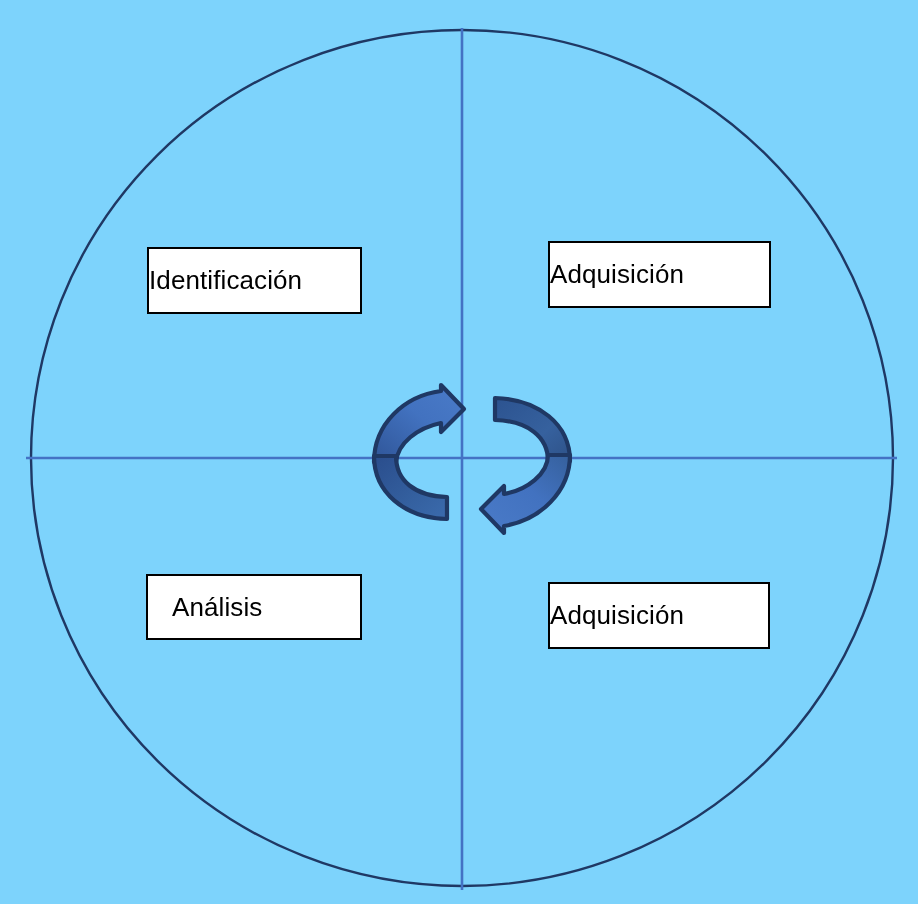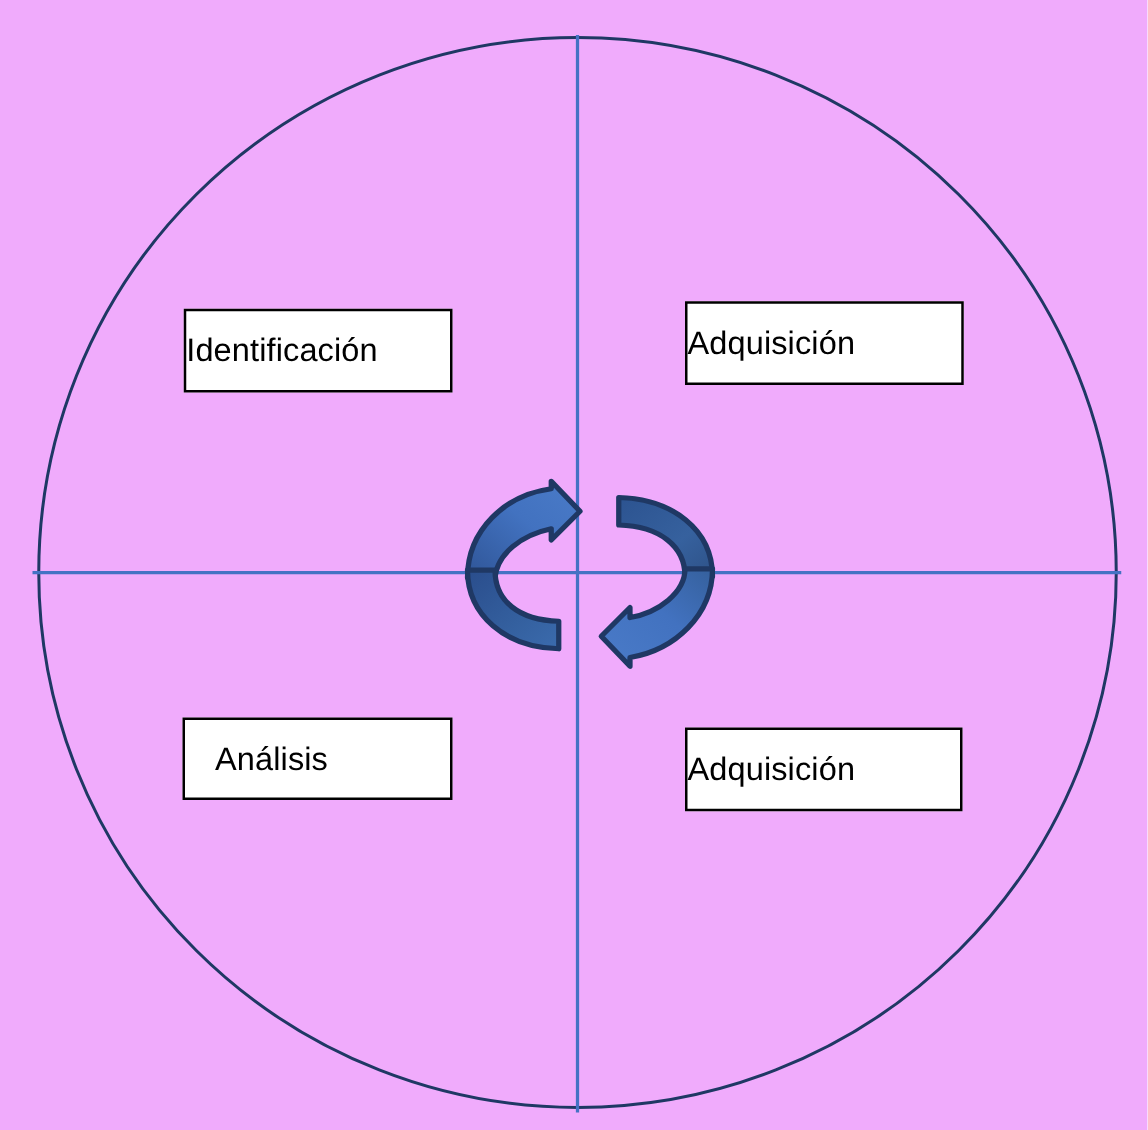--- a/index.html
+++ b/index.html
@@ -8,21 +8,21 @@
     padding: 0;
     background: #ffffff;
   }
   body {
     font-family: "Liberation Sans", "DejaVu Sans", sans-serif;
   }
   #stage {
     position: relative;
     width: 918px;
     height: 904px;
-    background: #f0abfc;
+    background: #7dd3fc;
     overflow: hidden;
   }
   #diagram-svg {
     position: absolute;
     left: 0;
     top: 0;
     width: 918px;
     height: 904px;
   }
   .label-box {

